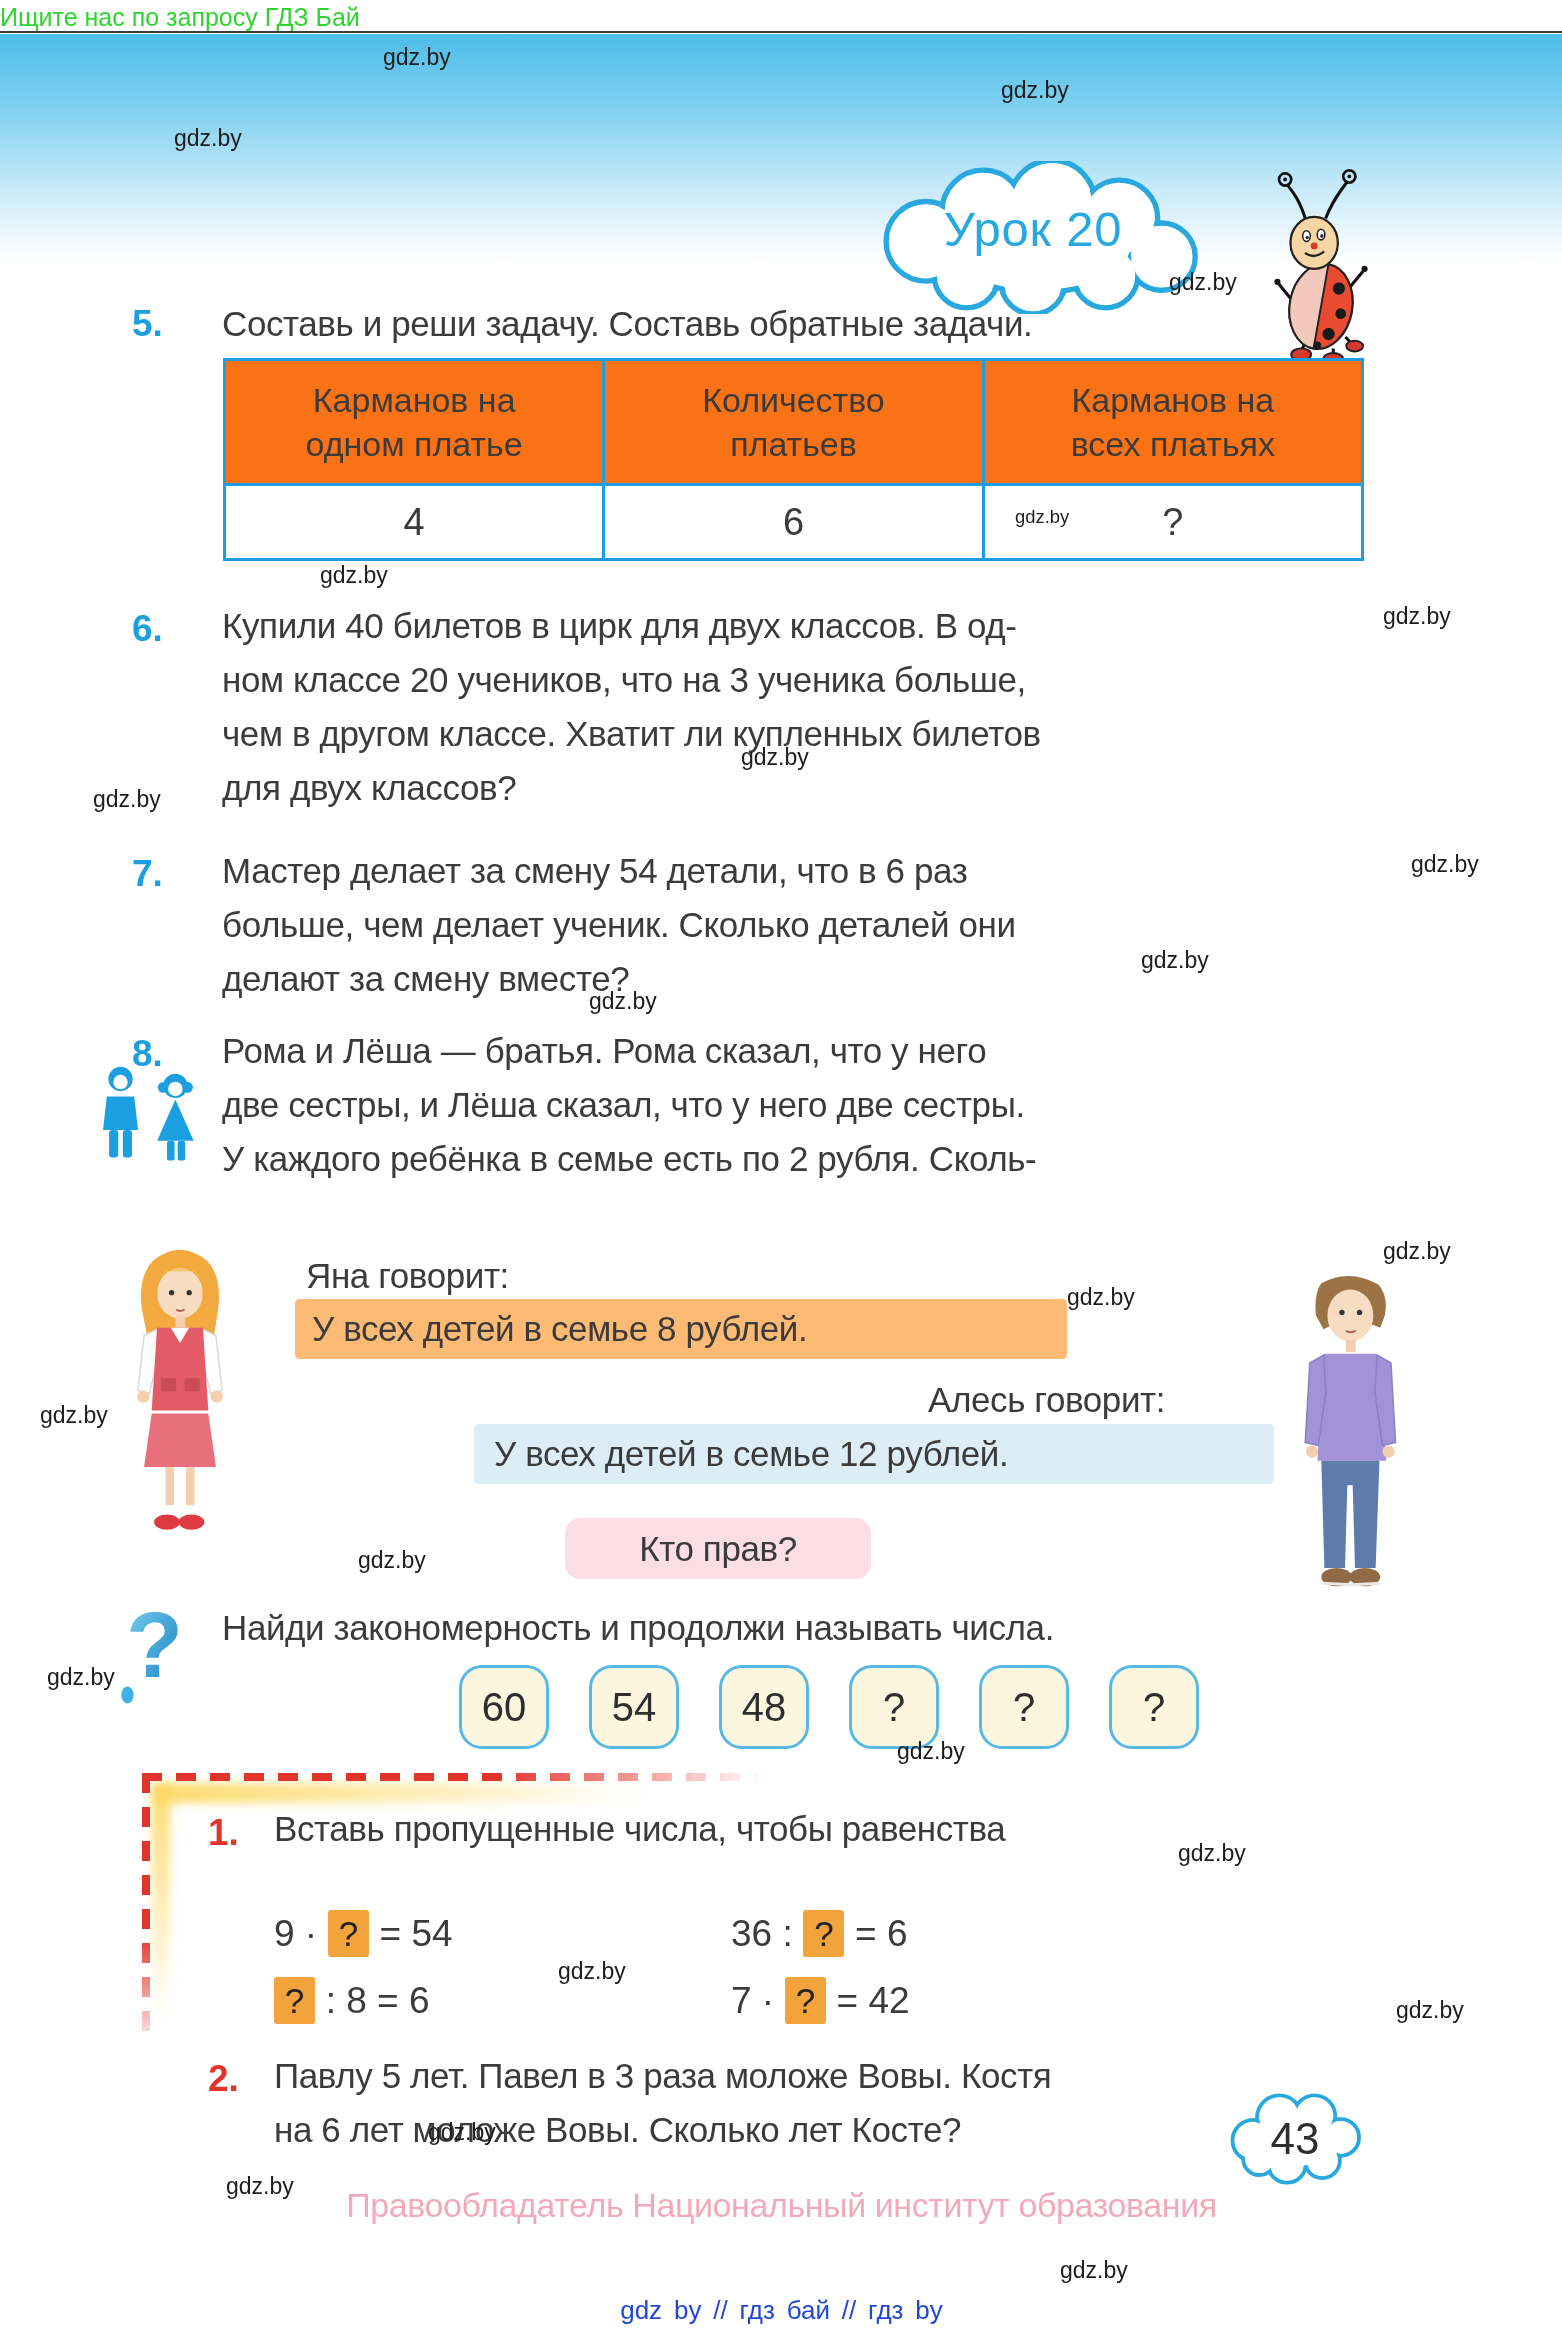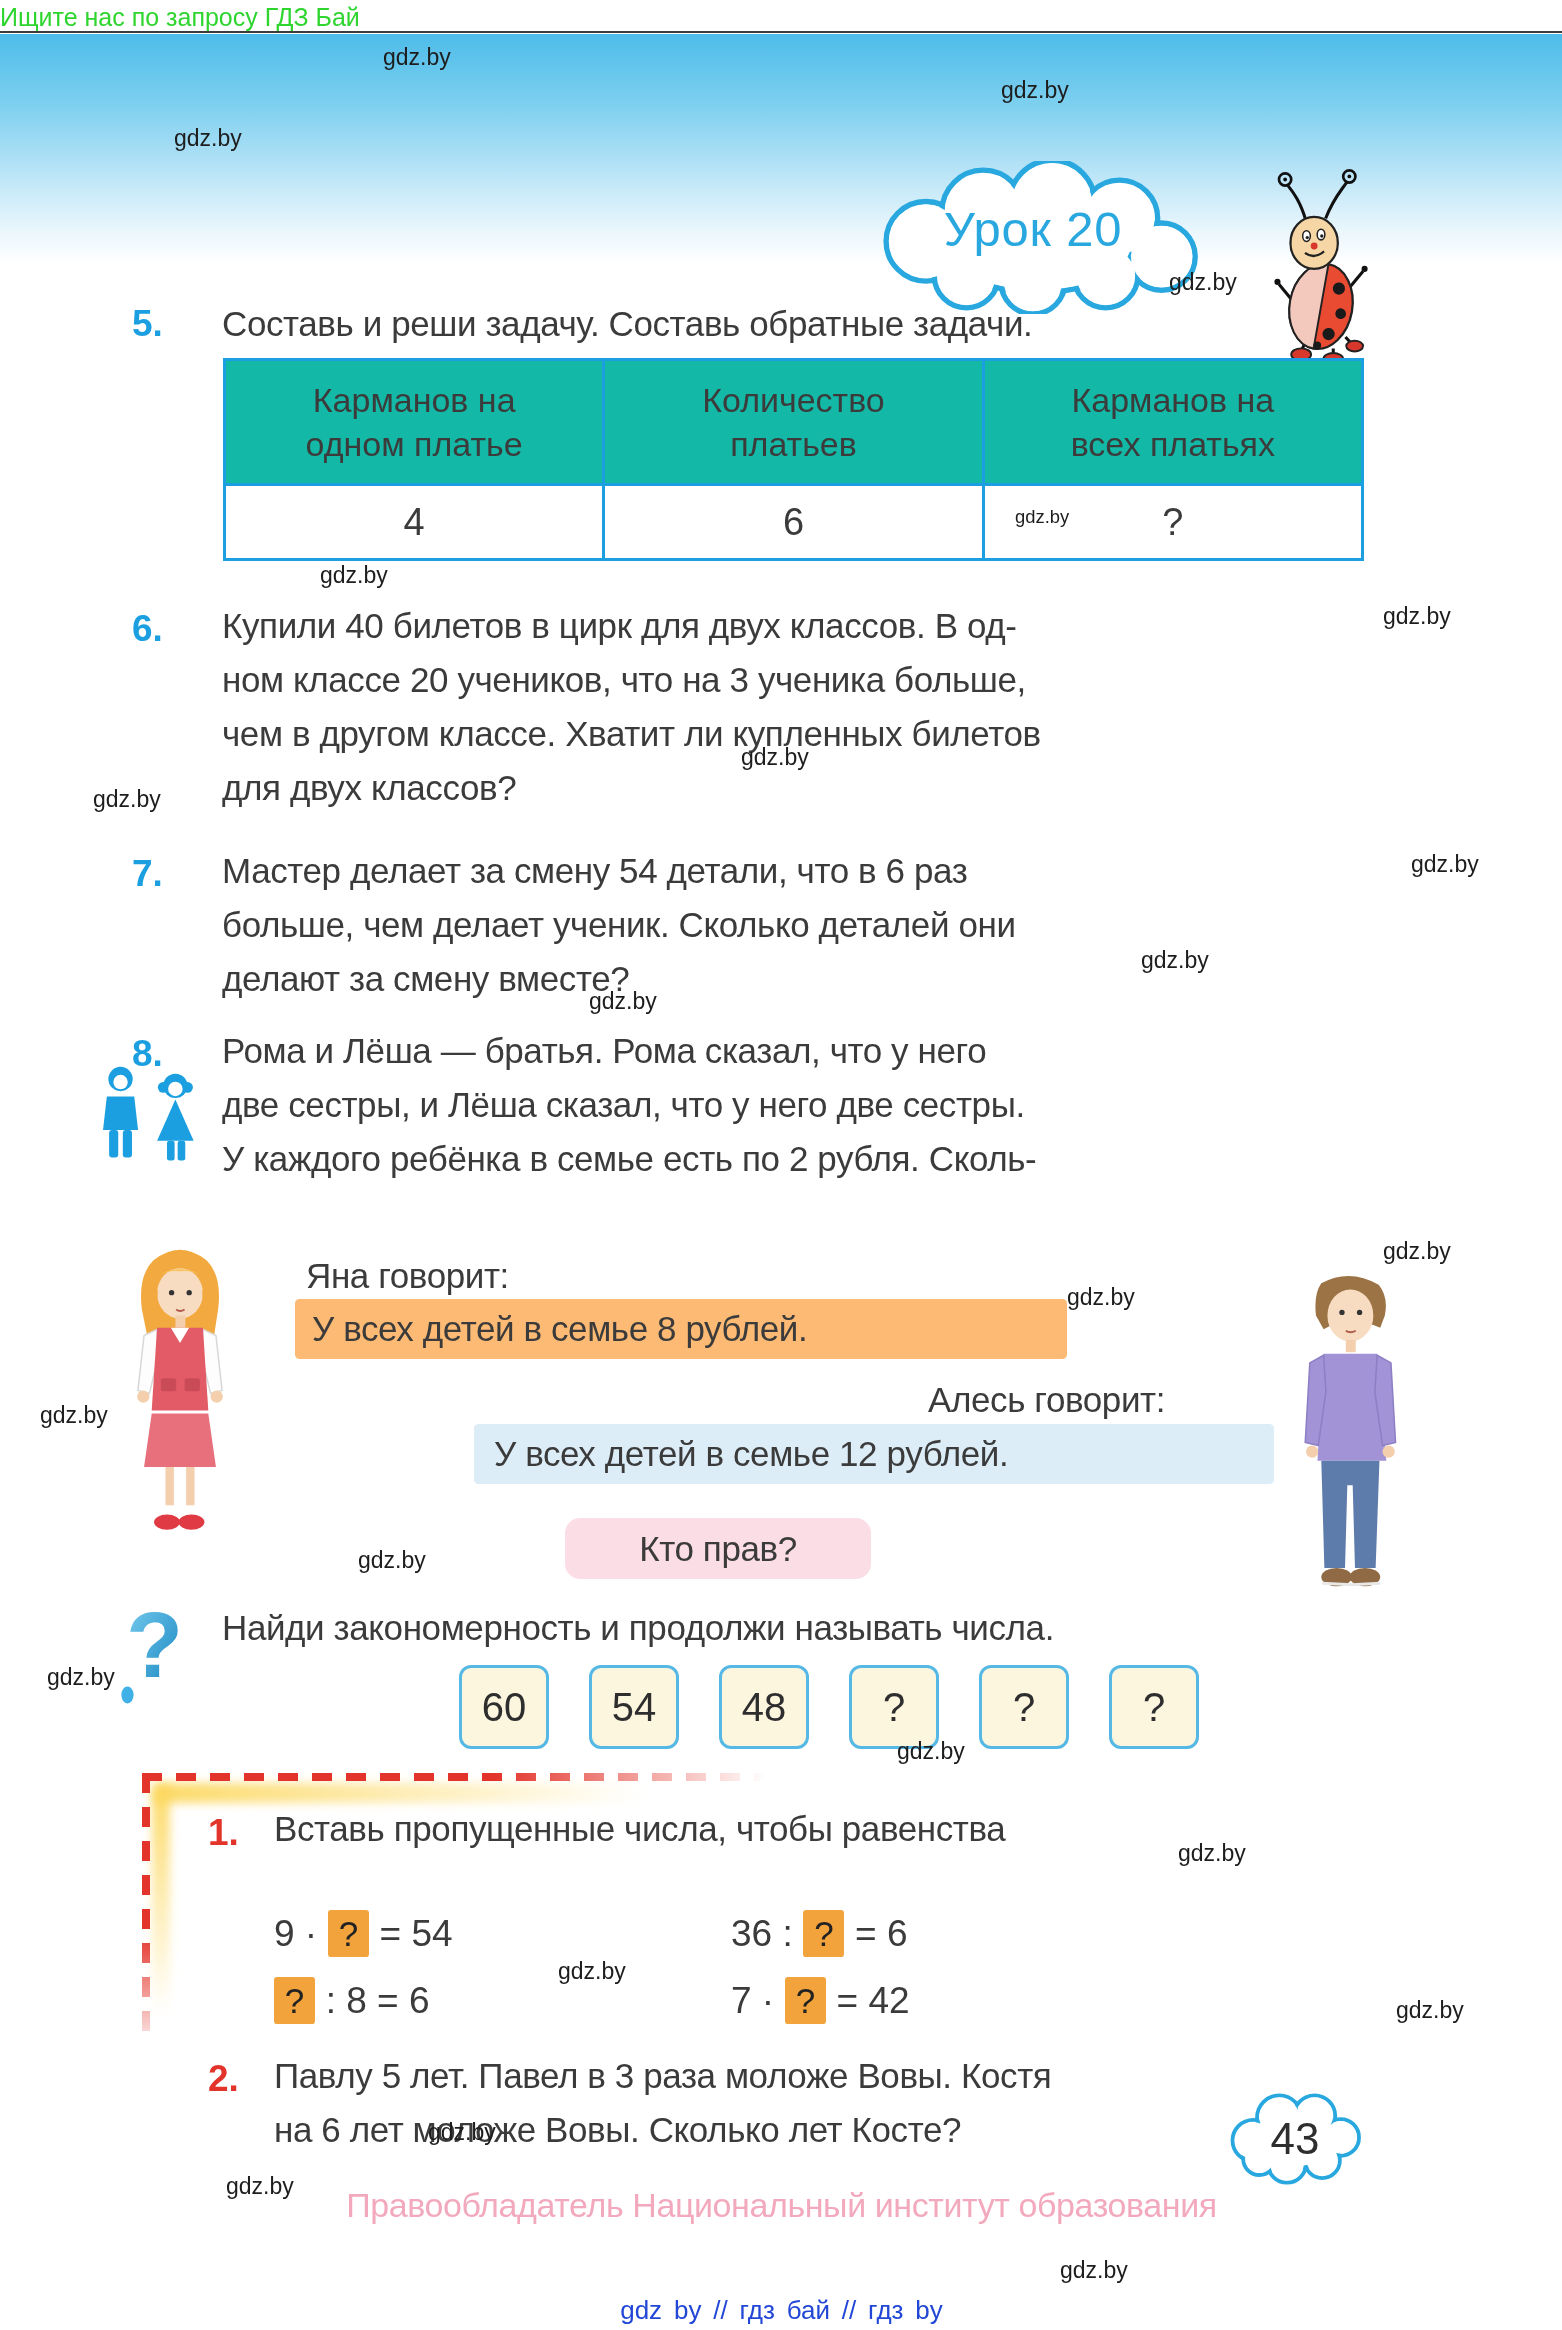--- a/index.html
+++ b/index.html
@@ -12,31 +12,31 @@
        background:linear-gradient(180deg,#4ebce9 0%,#7ccfef 30%,#b9e4f7 60%,#e9f6fc 85%,#ffffff 100%);}
   .wm{position:absolute;font-size:23px;color:#1d1d1d;white-space:nowrap;}
   .wm.small{font-size:18.4px;}
   .pnum{position:absolute;font-size:37px;font-weight:bold;color:#1b9fe0;white-space:nowrap;}
   .pnum.red{color:#e3342b;}
   .plines{position:absolute;font-size:35px;line-height:54px;letter-spacing:-0.4px;white-space:nowrap;}
   .single{position:absolute;font-size:35px;letter-spacing:-0.4px;white-space:nowrap;}
   .ptable{position:absolute;left:223px;top:358px;width:1141px;border-collapse:collapse;
           border:2.3px solid #1b9fe0;table-layout:fixed;}
   .ptable td{border:3.1px solid #1b9fe0;text-align:center;vertical-align:middle;}
-  .ptable .hrow td{height:122px;background:#14b8a6;font-size:34px;line-height:44px;padding:0 63px;}
+  .ptable .hrow td{height:122px;background:#f97316;font-size:34px;line-height:44px;padding:0 63px;}
   .ptable .vrow td{height:70px;background:#fff;font-size:38px;}
   .cloud-badge{position:absolute;left:853px;top:161px;width:360px;height:153px;}
   .cloud-badge .cloud-text{position:absolute;left:0;top:40px;width:100%;text-align:center;
           font-size:49px;color:#29a8e0;letter-spacing:0.8px;}
   .hl{position:absolute;display:flex;align-items:center;font-size:35px;letter-spacing:-0.4px;}
   #yana-box{left:295px;top:1299px;width:755px;height:60px;background:#fdba74;padding-left:17px;border-radius:4.6px;}
   #ales-box{left:474px;top:1424px;width:780px;height:60px;background:#ddedf8;padding-left:20px;border-radius:4.6px;}
   #who-box{left:565px;top:1518px;width:306px;height:61px;background:#fbdde6;border-radius:15.3px;justify-content:center;}
   #numrow{position:absolute;left:459px;top:1665px;display:flex;gap:40px;}
-  .numbox{width:84px;height:78px;border:3.8px solid #56b8e5;border-radius:12px;background:#fcf6df;
+  .numbox{width:84px;height:78px;border:3.8px solid #56b8e5;border-radius:23px;background:#fcf6df;
           display:flex;align-items:center;justify-content:center;font-size:40px;color:#2e2e2e;text-align:right;}
   .dash-h{position:absolute;left:142px;top:1773px;width:643px;height:8.4px;
           background:repeating-linear-gradient(90deg,#e3342b 0 20px,rgba(0,0,0,0) 20px 34px);
           -webkit-mask-image:linear-gradient(90deg,#000 55%,transparent 97%);
           mask-image:linear-gradient(90deg,#000 55%,transparent 97%);}
   .dash-v{position:absolute;left:142px;top:1773px;width:8.4px;height:264px;
           background:repeating-linear-gradient(180deg,#e3342b 0 20px,rgba(0,0,0,0) 20px 34px);
           -webkit-mask-image:linear-gradient(180deg,#000 60%,rgba(0,0,0,.15) 100%);
           mask-image:linear-gradient(180deg,#000 60%,rgba(0,0,0,.15) 100%);}
   .glow-h{position:absolute;left:155px;top:1783px;width:490px;height:20px;filter:blur(4.6px);

